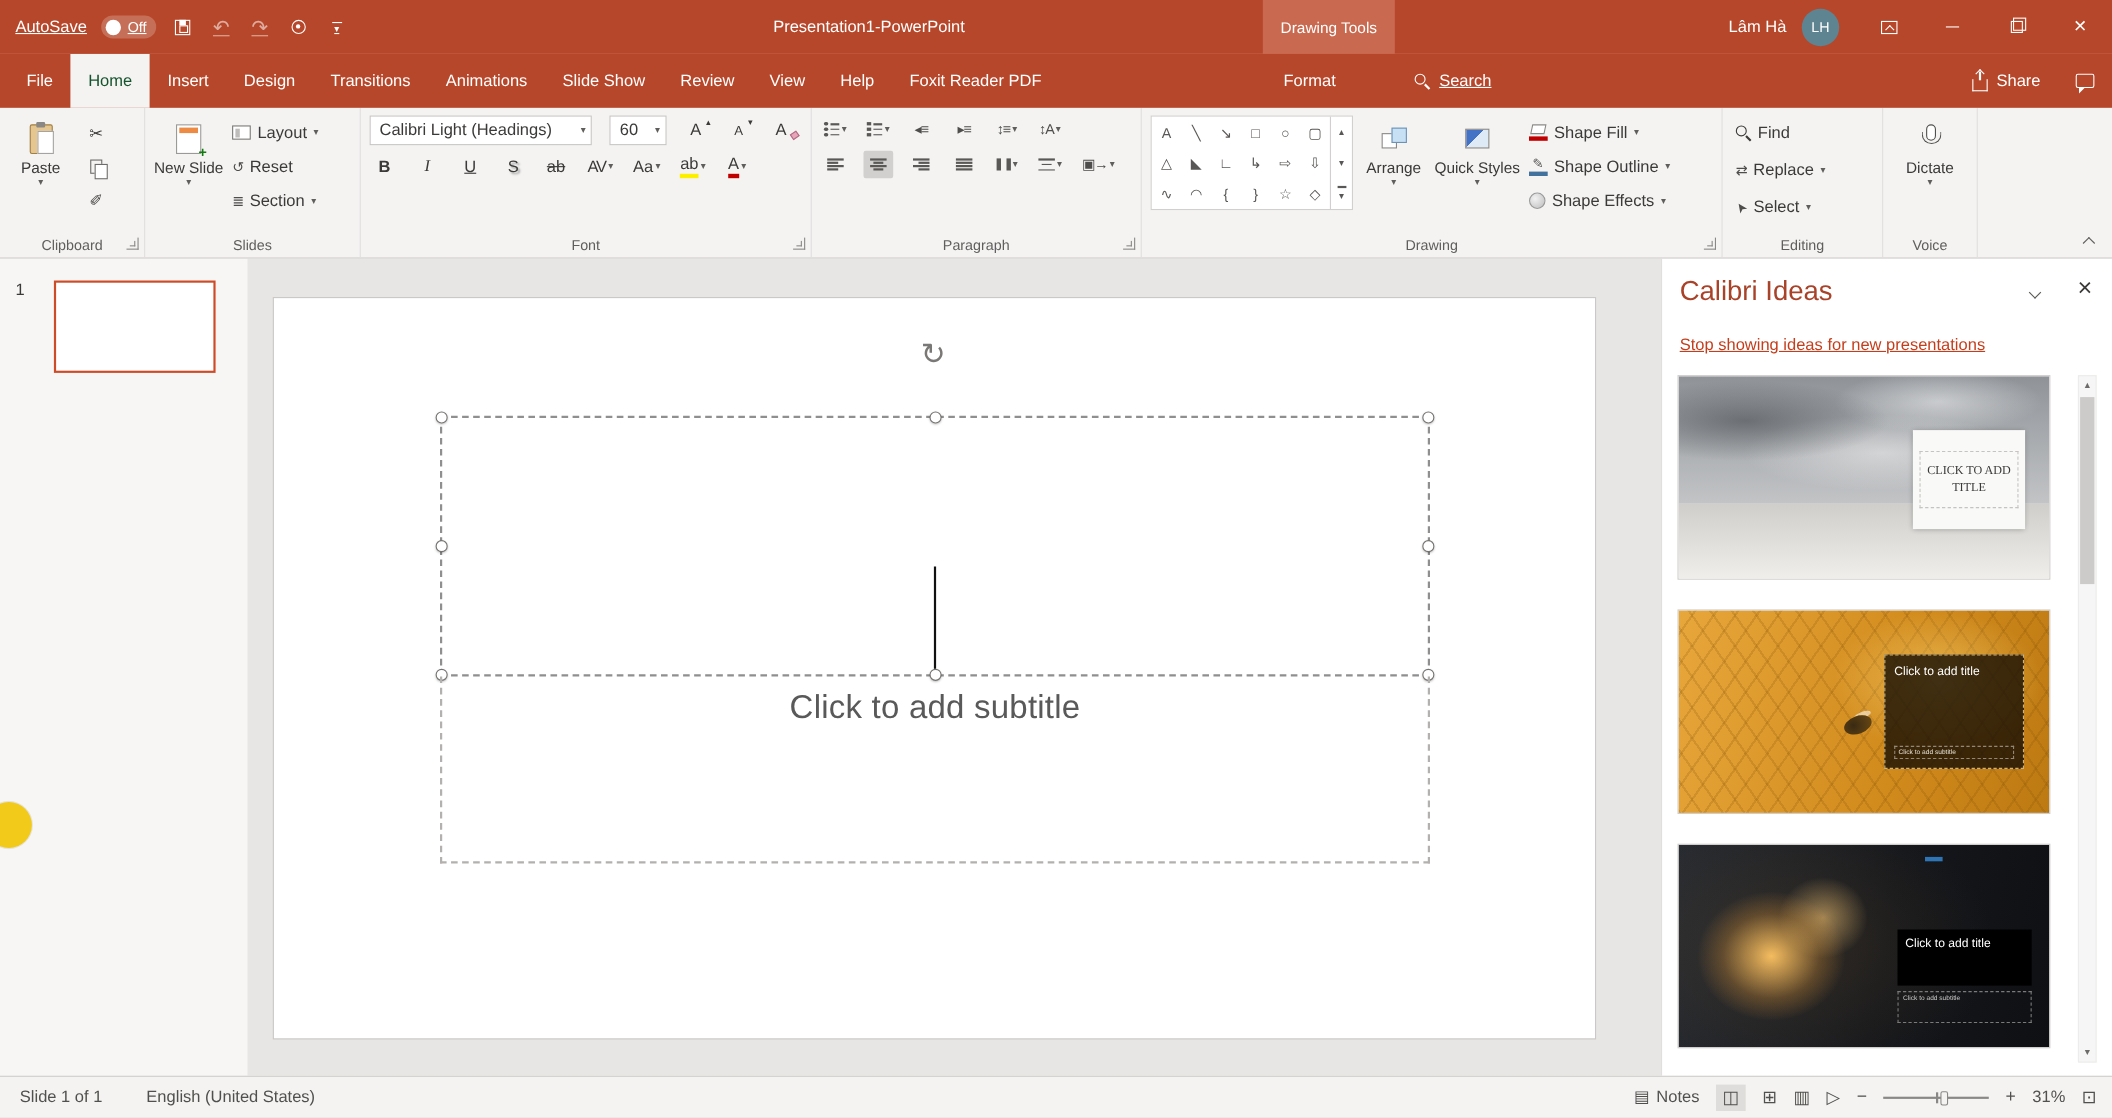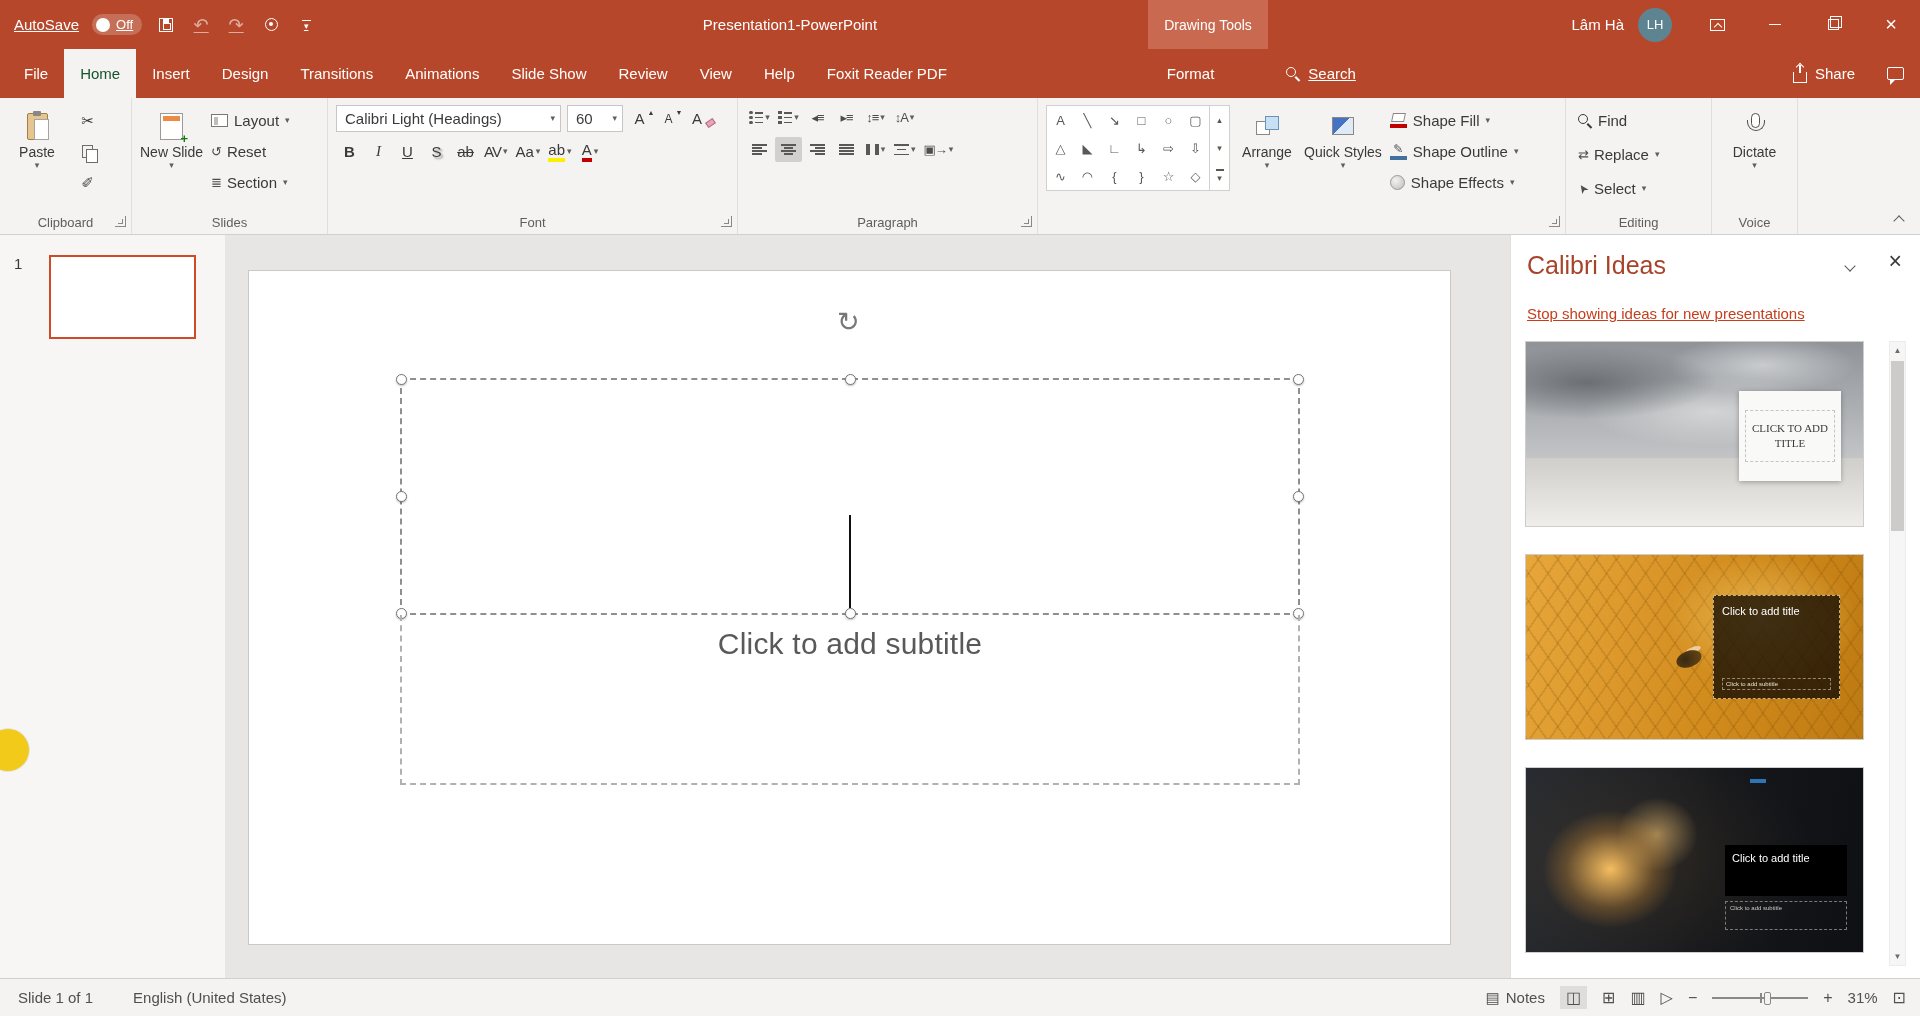--- a/index.html
+++ b/index.html
@@ -71,21 +71,21 @@
   .ico-paste::before { content:""; position:absolute; left:5.5px; top:-3px; width:8px; height:5px; background:#8A8886; border-radius:1px; }
   .ico-paste::after { content:""; position:absolute; left:6px; top:5px; width:13px; height:19px; background:#fff; border:1px solid #A6A4A2; }
   .ico-copy { position:relative; width:11px; height:13px; border:1.2px solid #6E6C6A; background:#F4F3F2; display:inline-block; }
   .ico-copy::after { content:""; position:absolute; left:2.5px; top:2.5px; width:10px; height:12px; border:1.2px solid #6E6C6A; background:#fff; }
   .ico-newslide { position:relative; width:23px; height:27px; background:#fff; border:1px solid #9C9A98; }
   .ico-newslide::before { content:""; position:absolute; left:2px; top:2px; right:2px; height:5px; background:#ED8B45; }
   .ico-newslide::after { content:"+"; position:absolute; right:-6px; bottom:-8px; font-size:13px; color:#107C10; font-weight:bold; }
   .ico-layout { position:relative; width:17px; height:13px; border:1px solid #7A7876; background:#fff; display:inline-block; }
   .ico-layout::before { content:""; position:absolute; left:1.5px; top:1.5px; width:4px; bottom:1.5px; background:#BFBDBB; }
   .rows { display:flex; flex-direction:column; gap:7px; padding:7px 8px 0; width:100%; }
-  .row { display:flex; align-items:center; gap:2px; }
+  .row { display:flex; align-items:center; gap:12px; }
   .combo { display:flex; align-items:center; justify-content:space-between; background:#fff; border:1px solid #C8C6C4; height:27px; padding:0 5px 0 8px; font-size:15px; color:#3B3A39; }
   .font-name { width:225px; margin-right:4px; }
   .font-size { width:56px; margin-right:6px; }
   .sup { font-size:7px; margin:-12px 0 0 1px; }
   .smaller { font-size:12px; }
   .eraser { width:9px; height:6px; background:#E8A5B9; border:1px solid #B06A84; transform:rotate(-35deg); margin:9px 0 0 2px; display:inline-block; }
   .b { font-weight:bold; } .it { font-style:italic; font-family:"Liberation Serif",serif; }
   .u { text-decoration:underline; } .sh { text-shadow:2px 2px 2px #9a9a9a; } .st { text-decoration:line-through; }
   .av { letter-spacing:-1px; }
   .cb { display:inline-block; line-height:15px; border-bottom:4px solid transparent; padding-bottom:1px; }
@@ -525,20 +525,21 @@
           <span>Shape Outline</span>
             <span class="dd">▾</span>
         </span>
         <span class="tibtn">
           <i class="ico-fx"></i>
           <span>Shape Effects</span>
             <span class="dd">▾</span>
         </span>
       </div>
     </div>
+    <span class="rg-label">Drawing</span>
     <span class="launcher"></span>
   </div>
 
   <div class="rgroup g-edit">
     <div class="vcol">
       <span class="tibtn">
           <i class="ico-mag"></i>
           <span>Find</span>
         </span>
       <span class="tibtn">

